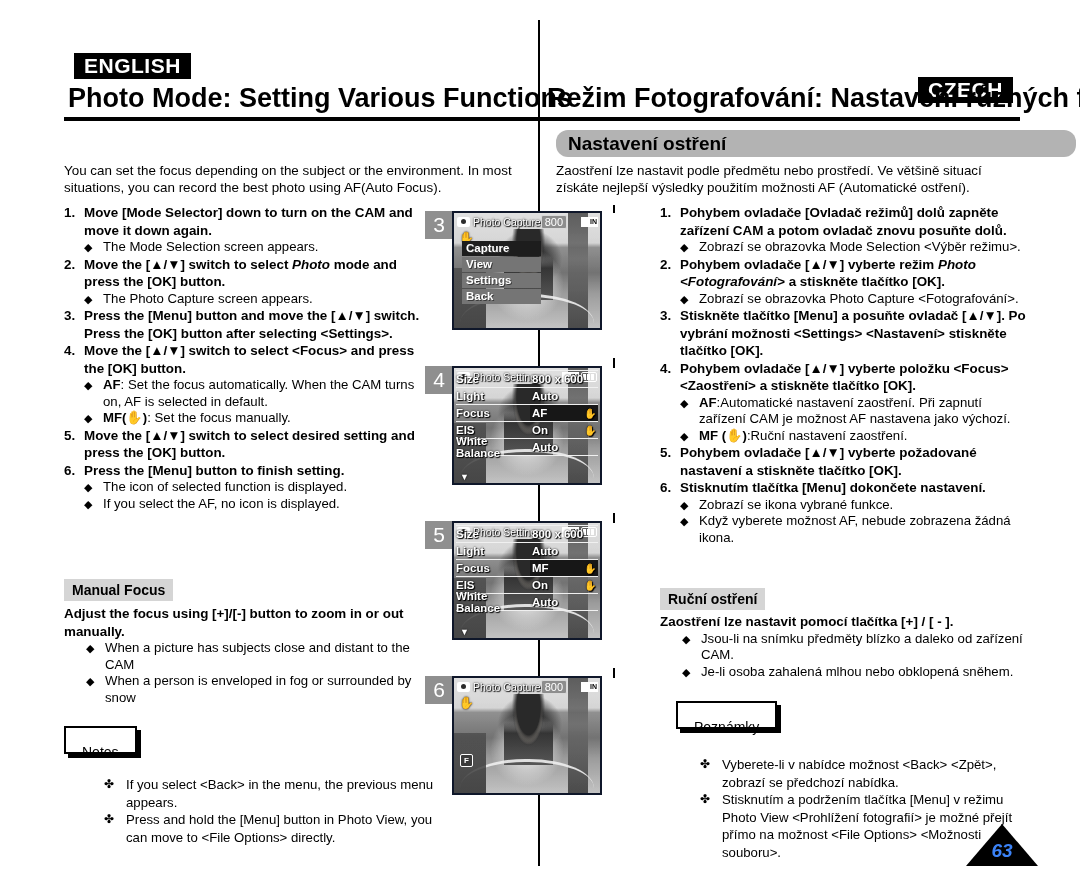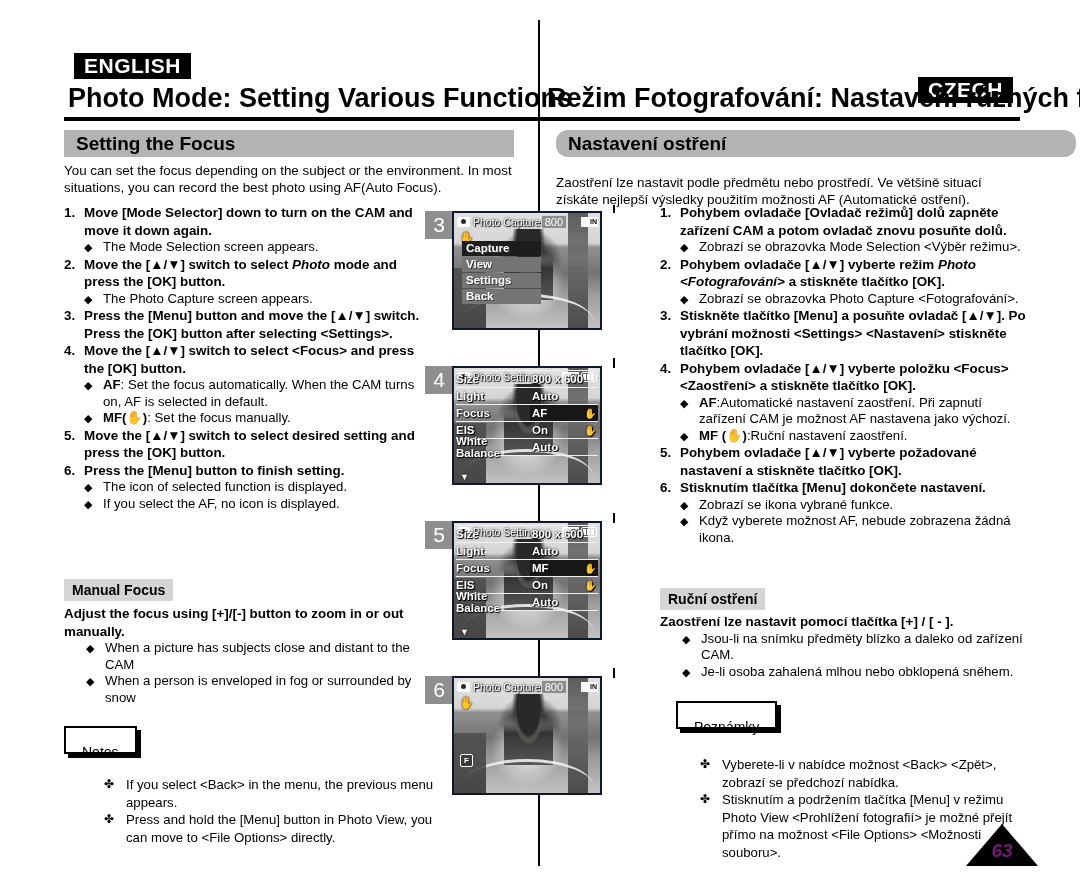--- a/index.html
+++ b/index.html
@@ -71,21 +71,21 @@
   #sec-en { left: 64px; top: 130px; width: 450px; }
   #sec-cz { left: 556px; top: 130px; width: 520px; border-radius: 12px; }
 
   
   .intro {
     position: absolute;
     font-size: 13.4px;
     line-height: 16.5px;
   }
   #intro-en { left: 64px; top: 163px; width: 452px; }
-  #intro-cz { left: 556px; top: 175px; width: 470px; }
+  #intro-cz { left: 556px; top: 163px; width: 470px; }
 
   
   .steps { position: absolute; }
   #steps-en { left: 64px; top: 204px; width: 360px; }
   #steps-cz { left: 660px; top: 204px; width: 368px; }
 
   .step {
     display: flex;
     font-size: 13.4px;
     line-height: 17.5px;
@@ -396,40 +396,39 @@
     width: 0; height: 0;
     border-left: 36px solid transparent;
     border-right: 36px solid transparent;
     border-bottom: 42px solid #000;
   }
   #page-no .num {
     position: absolute;
     left: 0; top: 16px;
     width: 72px;
     text-align: center;
-    color: #701a75;
+    color: #3b82f6;
     font-weight: bold;
     font-size: 19px;
     font-style: italic;
   }
 </style>
 </head>
 <body>
 
 <div id="page">
 
   <div id="lang-en" class="lang-tag">ENGLISH</div>
   <div id="lang-cz" class="lang-tag">CZECH</div>
 
   <div id="title-en" class="main-title">Photo Mode: Setting Various Functions</div>
   <div id="title-cz" class="main-title">Režim Fotografování: Nastavení různých funkcí</div>
   <div id="rule-top"></div>
   <div id="v-divider"></div>
 
-  <div id="sec-en" class="section-bar">Setting the Focus</div>
   <div id="sec-cz" class="section-bar">Nastavení ostření</div>
 
   <div id="intro-en" class="intro">You can set the focus depending on the subject or the environment. In most situations, you can record the best photo using AF(Auto Focus).</div>
   <div id="intro-cz" class="intro">Zaostření lze nastavit podle předmětu nebo prostředí. Ve většině situací získáte nejlepší výsledky použitím možnosti AF (Automatické ostření).</div>
 
   <div id="steps-en" class="steps">
       <div class="step">
         <div class="step-num">1.</div>
         <div class="step-body bold">Move [Mode Selector] down to turn on the CAM and move it down again.<ul class="bullets">
             <li>

